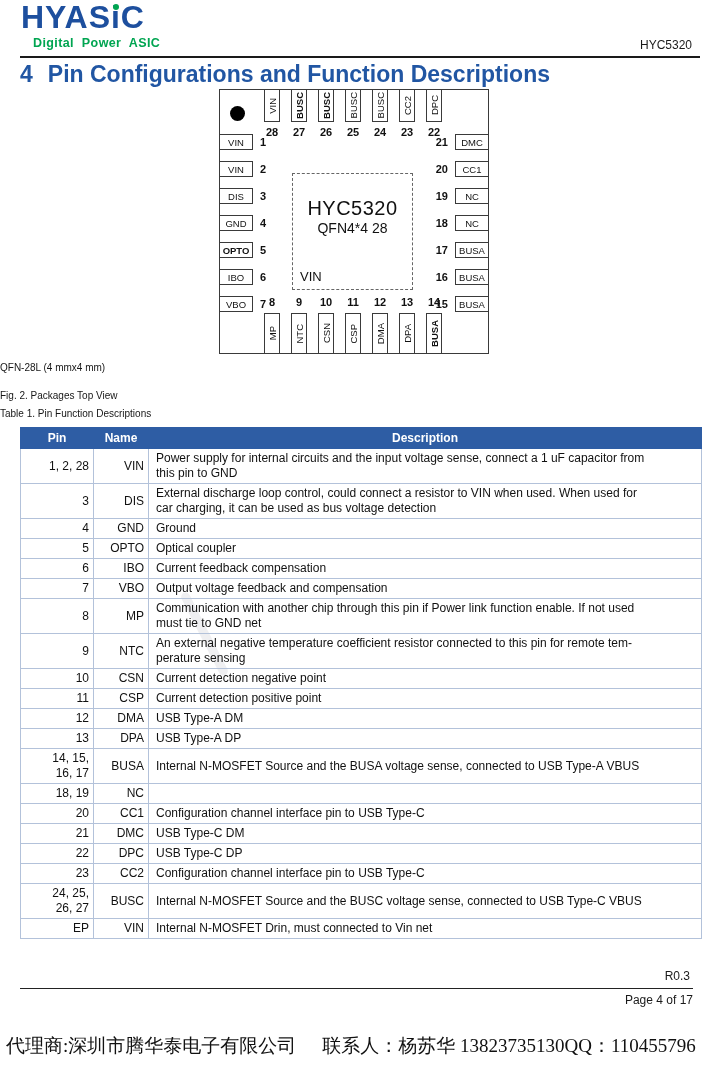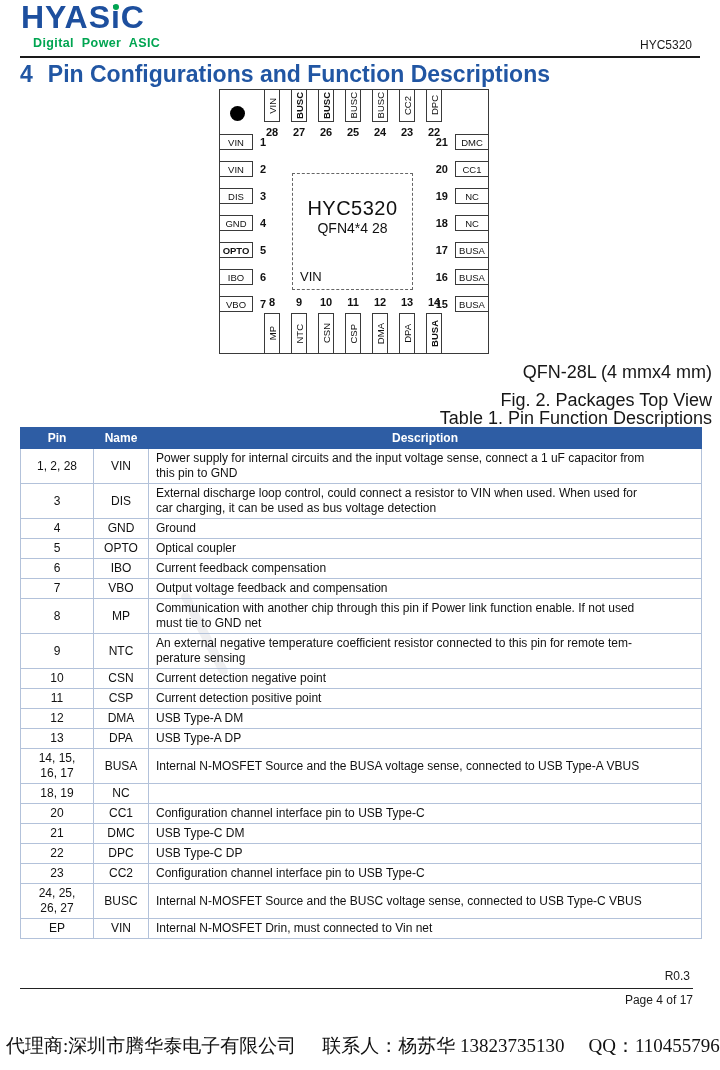--- a/index.html
+++ b/index.html
@@ -40,49 +40,49 @@
   .pinbox.b{font-weight:bold;}
   .pinnum{position:absolute;font-size:11px;font-weight:bold;color:#111;}
   .vtext{writing-mode:vertical-rl;transform:rotate(180deg);}
   .dashed{position:absolute;left:72px;top:83px;width:121px;height:117px;border:1.5px dashed #666;
           box-sizing:border-box;text-align:center;}
   .chip-title{margin-top:23px;font-size:20px;letter-spacing:0.5px;color:#111;}
   .chip-sub{font-size:14px;color:#111;}
   .chip-vin{position:absolute;left:7px;bottom:5px;font-size:13px;color:#111;}
 
   
-  .cap{position:absolute;left:0;width:712px;text-align:right;font-size:18px;color:#161616;}
+  .cap{position:absolute;left:0;width:712px;text-align:left;font-size:10px;color:#161616;}
   .cap1{top:362px;}
   .cap2{top:390px;}
   .cap3{top:408px;}
 
   
   .swoosh{position:absolute;left:200px;top:588px;width:9px;height:92px;background:#e2e2e6;
           border-radius:6px;transform:rotate(-27deg);opacity:0.55;}
 
   
   .pin-table{position:absolute;left:20px;top:427px;width:681px;border-collapse:collapse;
              table-layout:fixed;font-size:12px;border-radius:14px;}
   .pin-table th{background:var(--hdr-blue);color:#fff;font-weight:bold;font-size:12px;
                 height:20px;border:1px solid var(--hdr-blue);padding:0 4px;}
   .pin-table td{border:1px solid var(--tbl-border);padding:2px 4px;line-height:15px;
                 vertical-align:middle;white-space:pre-line;color:#111;}
-  .pin-table td.c{text-align:center;}
+  .pin-table td.c{text-align:right;}
   .pin-table td.desc{text-align:left;padding-left:7px;padding-right:16px;}
 
   
   .rev{position:absolute;top:969px;right:30px;font-size:12px;}
   .footer-rule{position:absolute;top:988px;left:20px;right:27px;border-top:1.5px solid #222;}
   .page-num{position:absolute;top:993px;right:27px;font-size:12px;}
 
   
   .distrib{position:absolute;top:1033px;left:6px;width:712px;display:flex;
            font-family:"Liberation Serif",serif;font-size:19px;color:#111;white-space:nowrap;}
   .distrib .seg2{margin-left:26px;}
-  .distrib .seg3{margin-left:24px;}
+  .distrib .seg3{}
 </style>
 </head>
 <body>
 
 <div class="page">
 
   <div class="logo">
     <div class="logo-text"><span>HYAS</span><span class="logo-i">i</span><span>C</span></div>
     <div class="logo-tag">Digital Power ASIC</div>
   </div>

